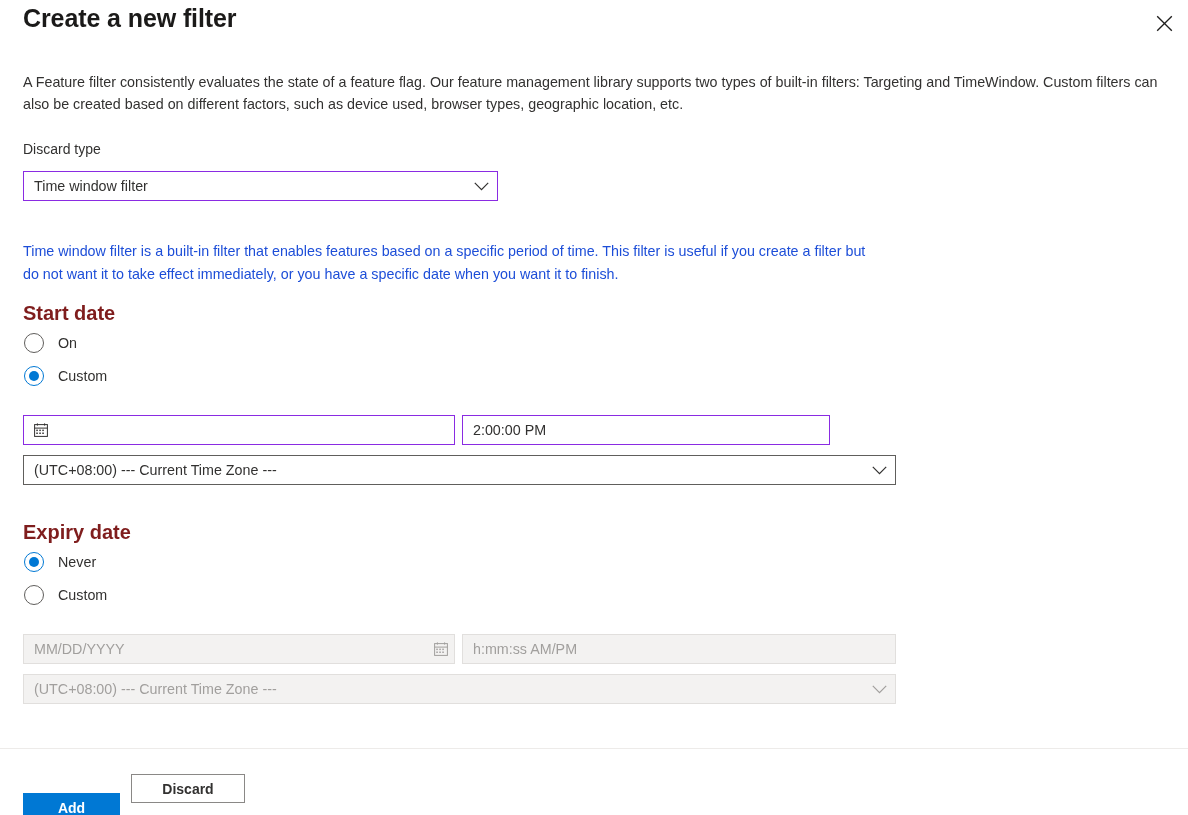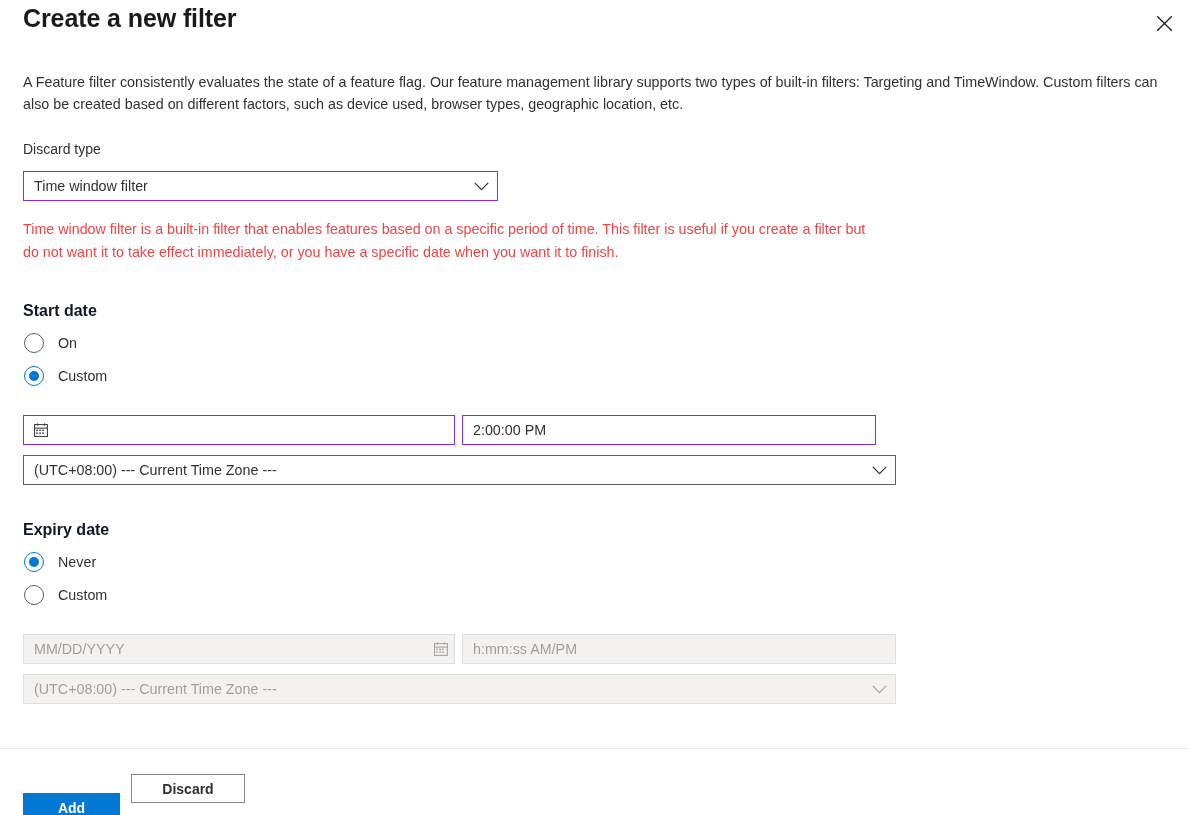--- a/index.html
+++ b/index.html
@@ -57,37 +57,37 @@
     top: 71px;
     width: 1145px;
     font-size: 14.3px;
     line-height: 22px;
     color: #323130;
   }
 
   .filter-desc {
     position: absolute;
     left: 23px;
-    top: 218px;
+    top: 240px;
     width: 860px;
     font-size: 14.3px;
     line-height: 23px;
-    color: #ef4444;
+    color: #1d4ed8;
   }
 
   .field-label {
     position: absolute;
     font-size: 14px;
     color: #323130;
   }
   .section-label {
     position: absolute;
-    font-size: 16px;
+    font-size: 20px;
     font-weight: bold;
-    color: #0f172a;
+    color: #7f1d1d;
   }
 
   
   .combo {
     position: absolute;
     box-sizing: border-box;
     height: 30px;
     background: #ffffff;
     border: 1px solid #8a2be2;
     display: flex;
@@ -257,21 +257,21 @@
       <line x1="10.6" y1="0.4" x2="10.6" y2="2.6" stroke="#323130" stroke-width="1"></line>
       <rect x="2.3" y="6.6" width="1.5" height="1.5" fill="#323130"></rect>
       <rect x="5.3" y="6.6" width="1.5" height="1.5" fill="#323130"></rect>
       <rect x="8.3" y="6.6" width="1.5" height="1.5" fill="#323130"></rect>
       <rect x="2.3" y="9.5" width="1.5" height="1.5" fill="#323130"></rect>
       <rect x="5.3" y="9.5" width="1.5" height="1.5" fill="#323130"></rect>
       <rect x="8.3" y="9.5" width="1.5" height="1.5" fill="#323130"></rect>
     </svg>
   </div>
 
-  <div class="textbox" style="left:462px; top:415px; width:414px;">
+  <div class="textbox" style="left:462px; top:415px; width:368px;">
     <span class="tb-text">2:00:00 PM</span>
   </div>
 
   <div class="combo neutral" style="left:23px; top:455px; width:873px;">
     <span class="combo-text">(UTC+08:00) --- Current Time Zone ---</span>
     <svg class="chev" width="15" height="9" viewBox="0 0 15 9">
       <path d="M0.8 0.8 L7.5 7.6 L14.2 0.8" stroke="#323130" stroke-width="1.2" fill="none"></path>
     </svg>
   </div>
 

